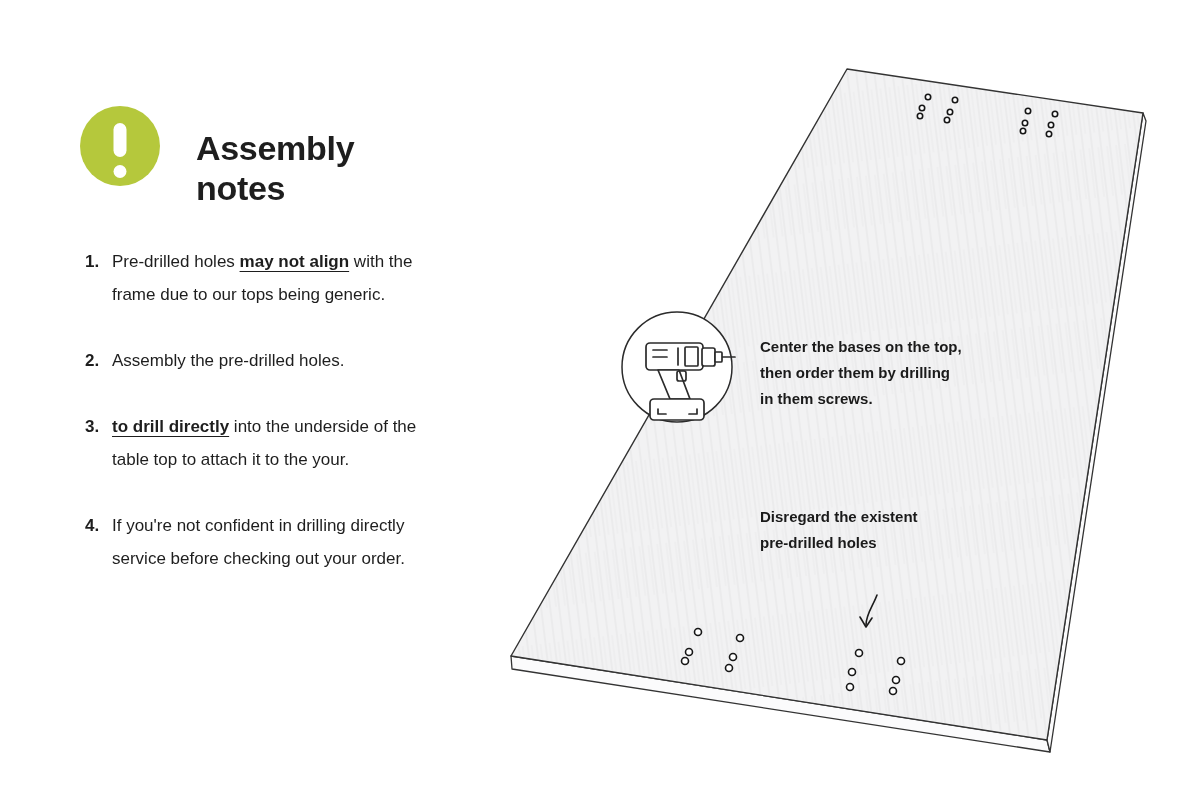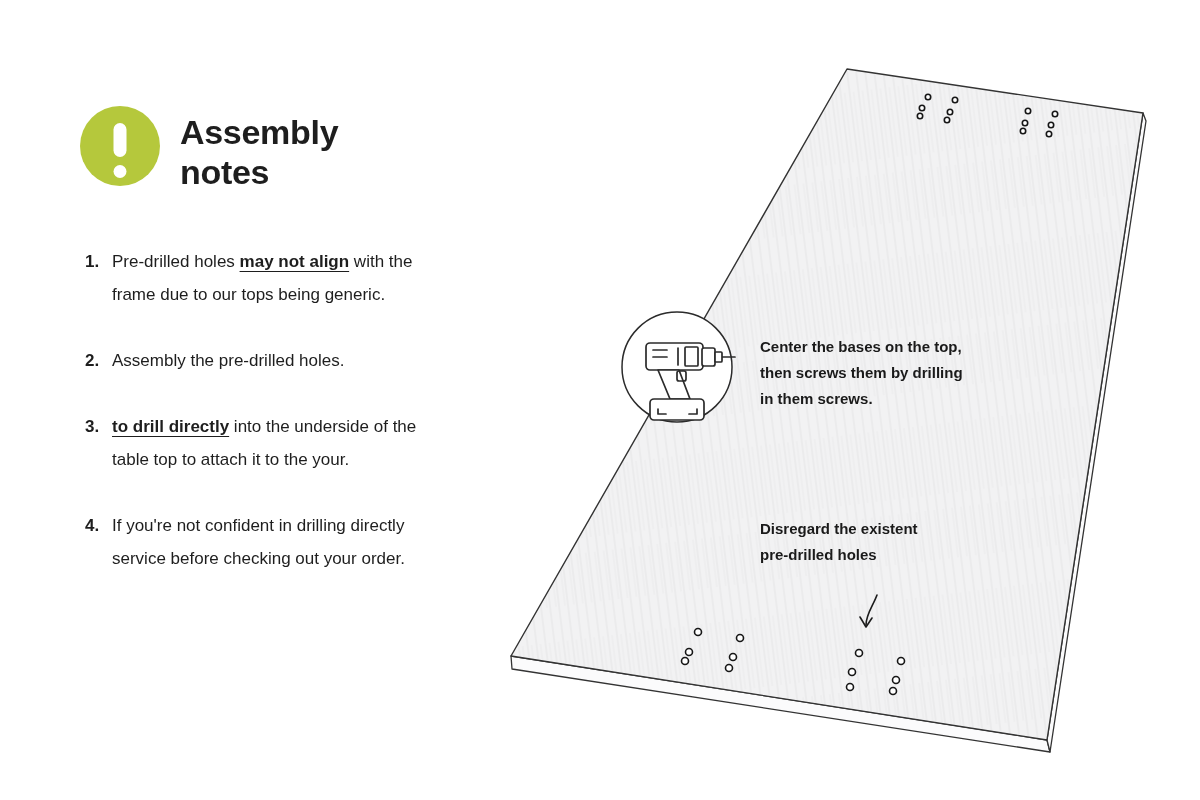--- a/index.html
+++ b/index.html
@@ -10,36 +10,36 @@
         font-family:"Liberation Sans",sans-serif;color:var(--ink);}
   .illustration{position:absolute;left:0;top:0;width:1200px;height:800px;}
 
   
   .badge{position:absolute;left:80px;top:106px;width:80px;height:80px;border-radius:50%;
          background:var(--accent);}
   .badge .bar{position:absolute;left:50%;top:17px;transform:translateX(-50%);
               width:13px;height:34px;border-radius:7px;background:#fff;}
   .badge .dot{position:absolute;left:50%;top:59px;transform:translateX(-50%);
               width:13px;height:13px;border-radius:50%;background:#fff;}
-  .title{position:absolute;left:180px;top:112px;margin:0;font-size:34px;font-weight:800;
+  .title{position:absolute;left:180px;top:112px;margin:16px;font-size:34px;font-weight:800;
          line-height:40px;letter-spacing:-0.3px;color:var(--ink);}
 
   
   .notes{position:absolute;left:85px;top:245px;width:440px;margin:0;padding:0;list-style:none;
          font-size:17px;line-height:33px;color:var(--ink);}
   .note{display:flex;margin-bottom:33px;}
   .note .num{font-weight:700;width:27px;flex:none;}
   .note .line{white-space:nowrap;}
   .u{text-decoration:underline;text-underline-offset:4px;text-decoration-thickness:1.3px;font-weight:bold;}
 
   
   .callout{position:absolute;font-weight:700;font-size:15px;line-height:26px;color:#1a1a1a;}
   .callout .line{white-space:nowrap;}
   .c1{left:760px;top:334px;}
-  .c2{left:760px;top:516px;}
+  .c2{left:760px;top:504px;}
 
   
   .face{fill:var(--board);stroke:var(--line);stroke-width:1.4;stroke-linejoin:round;}
   .grainfill{fill:url(#grain);stroke:none;}
   .side{fill:#fbfbfc;stroke:var(--line);stroke-width:1.3;stroke-linejoin:round;}
   .hole{fill:#ffffff;stroke:#161616;stroke-width:1.6;}
   .badge-circle{fill:#ffffff;stroke:#2b2b2b;stroke-width:1.5;}
   .drill{stroke:#2b2b2b;stroke-width:1.7;fill:none;stroke-linecap:round;stroke-linejoin:round;}
   .drillfill{fill:#ffffff;stroke:#2b2b2b;stroke-width:1.7;stroke-linejoin:round;}
   .arrow{stroke:#1c1c1c;stroke-width:1.6;fill:none;stroke-linecap:round;stroke-linejoin:round;}
@@ -151,21 +151,21 @@
         <span class="num">4.</span>
         <div class="txt">
           <div class="line"><span>If you're not confident in drilling directly</span></div>
           <div class="line"><span>service before checking out your order.</span></div>
         </div>
       </li>
     </ol>
 
   <div class="callout c1">
     <div class="line">Center the bases on the top,</div>
-    <div class="line">then screws them by drilling</div>
+    <div class="line">then order them by drilling</div>
     <div class="line">in them screws.</div>
   </div>
   <div class="callout c2">
     <div class="line">Disregard the existent</div>
     <div class="line">pre-drilled holes</div>
   </div>
 
 </div>
 
 </body></html>

